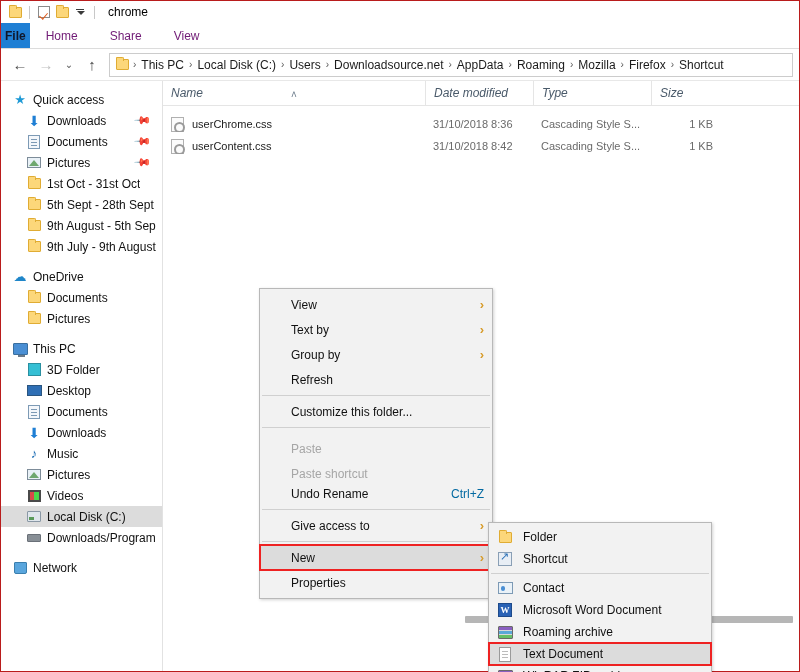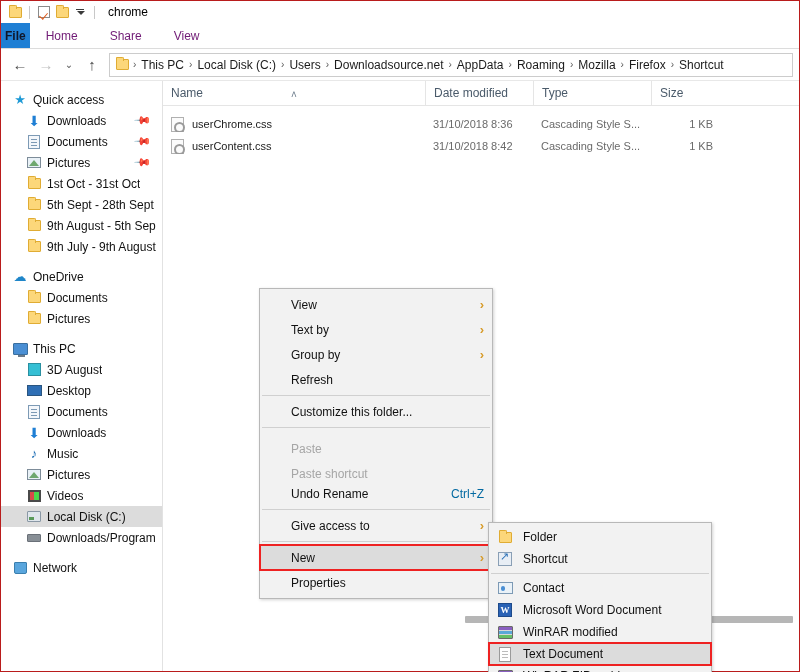--- a/index.html
+++ b/index.html
@@ -275,20 +275,21 @@
     position: relative;
   }
   .col {
     font-size: 12px;
     color: #4a5a6a;
     padding-left: 8px;
     height: 25px;
     line-height: 25px;
     border-left: 1px solid #e5e5e5;
     position: relative;
+    font-style: italic;
   }
   .col:first-child { border-left: none; }
   .col-name { width: 262px; flex: 0 0 262px; }
   .col-date { width: 108px; flex: 0 0 108px; }
   .col-type { width: 118px; flex: 0 0 118px; }
   .col-size { width: 72px; flex: 0 0 72px; }
   .sort-caret {
     position: absolute;
     left: 128px; top: 1px;
     font-size: 10px; color: #6a7a8a;
@@ -589,21 +590,21 @@
       <div class="nav-item lvl1">
         <span class="ico">
             <span class="ic-pc"></span>
           </span>
         <span class="lbl">This PC</span>
       </div>
       <div class="nav-item lvl2">
         <span class="ico">
             <span class="ic-3d"></span>
           </span>
-        <span class="lbl">3D August</span>
+        <span class="lbl">3D Folder</span>
       </div>
       <div class="nav-item lvl2">
         <span class="ico">
             <span class="ic-desk"></span>
           </span>
         <span class="lbl">Desktop</span>
       </div>
       <div class="nav-item lvl2">
         <span class="ico">
             <span class="ic-doc"></span>
@@ -761,21 +762,21 @@
       <div class="smi">
         <span class="sico">
             <span class="ic-word">W</span>
           </span>
         <span>Microsoft Word Document</span>
       </div>
       <div class="smi">
         <span class="sico">
             <span class="ic-winrar"></span>
           </span>
-        <span>WinRAR modified</span>
+        <span>Roaming archive</span>
       </div>
       <div class="smi hl">
         <span class="sico">
             <span class="ic-txt"></span>
           </span>
         <span>Text Document</span>
       </div>
       <div class="smi">
         <span class="sico">
             <span class="ic-winrar"></span>

